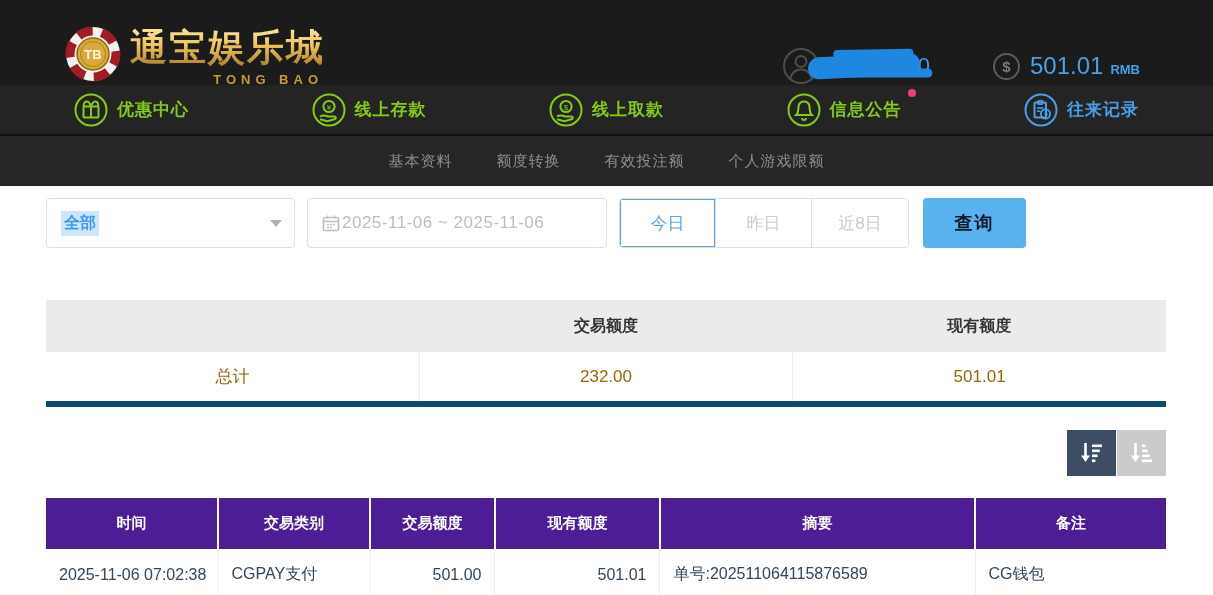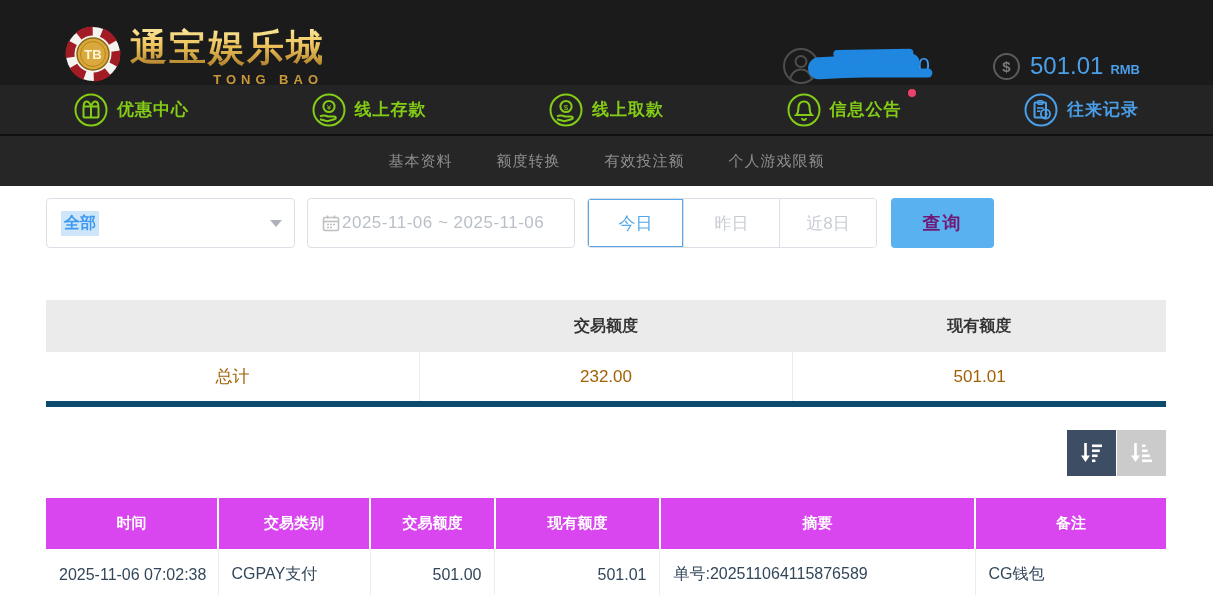--- a/index.html
+++ b/index.html
@@ -55,32 +55,32 @@
 
   
   .content { padding:0 47px 0 46px; }
 
   .filter-row { margin-top:12px; height:50px; display:flex; align-items:stretch; }
   .select { width:249px; border:1px solid #dcdfe6; border-radius:4px;
     display:flex; align-items:center; padding:0 12px 0 14px; cursor:pointer;font-weight:bold; }
   .sel-val { color:#3e9af0; font-size:16px; background:#cfe6fa; padding:2px 3px; }
   .caret { margin-left:auto; width:0; height:0; border-left:6px solid transparent;
     border-right:6px solid transparent; border-top:7px solid #aeb2b8; }
-  .date-input { width:268px; margin-left:12px; border:1px solid #dcdfe6;
+  .date-input { width:300px; margin-left:12px; border:1px solid #dcdfe6;
     border-radius:4px; display:flex; align-items:center; gap:2px;
     padding:0 14px; cursor:text; }
   .cal-icon { width:18px; height:18px; }
   .date-text { color:#b9bfc7; font-size:17px; letter-spacing:0.5px; }
   .btn-group { margin-left:12px; display:flex; border:1px solid #dcdfe6;
     border-radius:4px; overflow:hidden; }
   .seg { width:96px; background:#fff; border:none; border-right:1px solid #dcdfe6;
     color:#c8cdd4; font-size:17px; cursor:pointer; font-family:inherit; }
   .seg:last-child { border-right:none; }
   .seg.active { color:#54a8ea; box-shadow:inset 0 0 0 1px #54a8ea; }
-  .search-btn { margin-left:14px; width:103px; background:#5ab1f0; color:#701a75;
+  .search-btn { margin-left:14px; width:103px; background:#5ab1f0; color:#0f172a;
     border:none; border-radius:4px; font-size:18px; font-weight:bold;
     letter-spacing:2px; cursor:pointer; font-family:inherit; }
 
   
   .summary { width:100%; margin-top:52px; border-collapse:collapse; table-layout:fixed; }
   .summary th { height:52px; background:#ebebeb; font-size:16px; font-weight:bold;
     color:#333; text-align:center; }
   .summary td { height:52px; background:#fff; font-size:17px; color:#a16207;
     text-align:center; border-bottom:6px solid #0c4a6e; border-right:1px solid #ebebeb; }
   .summary td:last-child { border-right:none; }
@@ -88,21 +88,21 @@
   
   .sort-row { margin-top:23px; display:flex; justify-content:flex-end; gap:1px; }
   .sort-btn { width:49px; height:46px; border:none; cursor:pointer;
     display:flex; align-items:center; justify-content:center; }
   .sort-btn.active { background:#3d4d63; }
   .sort-btn.inactive { background:#cbcbcb; }
   .sort-btn svg { width:27px; height:27px; }
 
   
   .records { width:100%; margin-top:22px; border-collapse:collapse; table-layout:fixed; }
-  .records th { height:51px; background:#d946ef; color:#fff; font-size:15px;
+  .records th { height:51px; background:#4c1d95; color:#fff; font-size:15px;
     font-weight:bold; text-align:center; border-right:2px solid #fff; }
   .records th:last-child { border-right:none; }
   .records td { height:52px; color:#33475b; font-size:16px; background:#fff;
     border-right:1px solid #ededed; border-bottom:1px solid #ededed;
     padding:0 13px; white-space:nowrap; overflow:hidden; }
   .records td:last-child { border-right:none; }
   .c-center { text-align:center; }
   .c-left { text-align:left; }
   .c-right { text-align:right; }
 </style>

